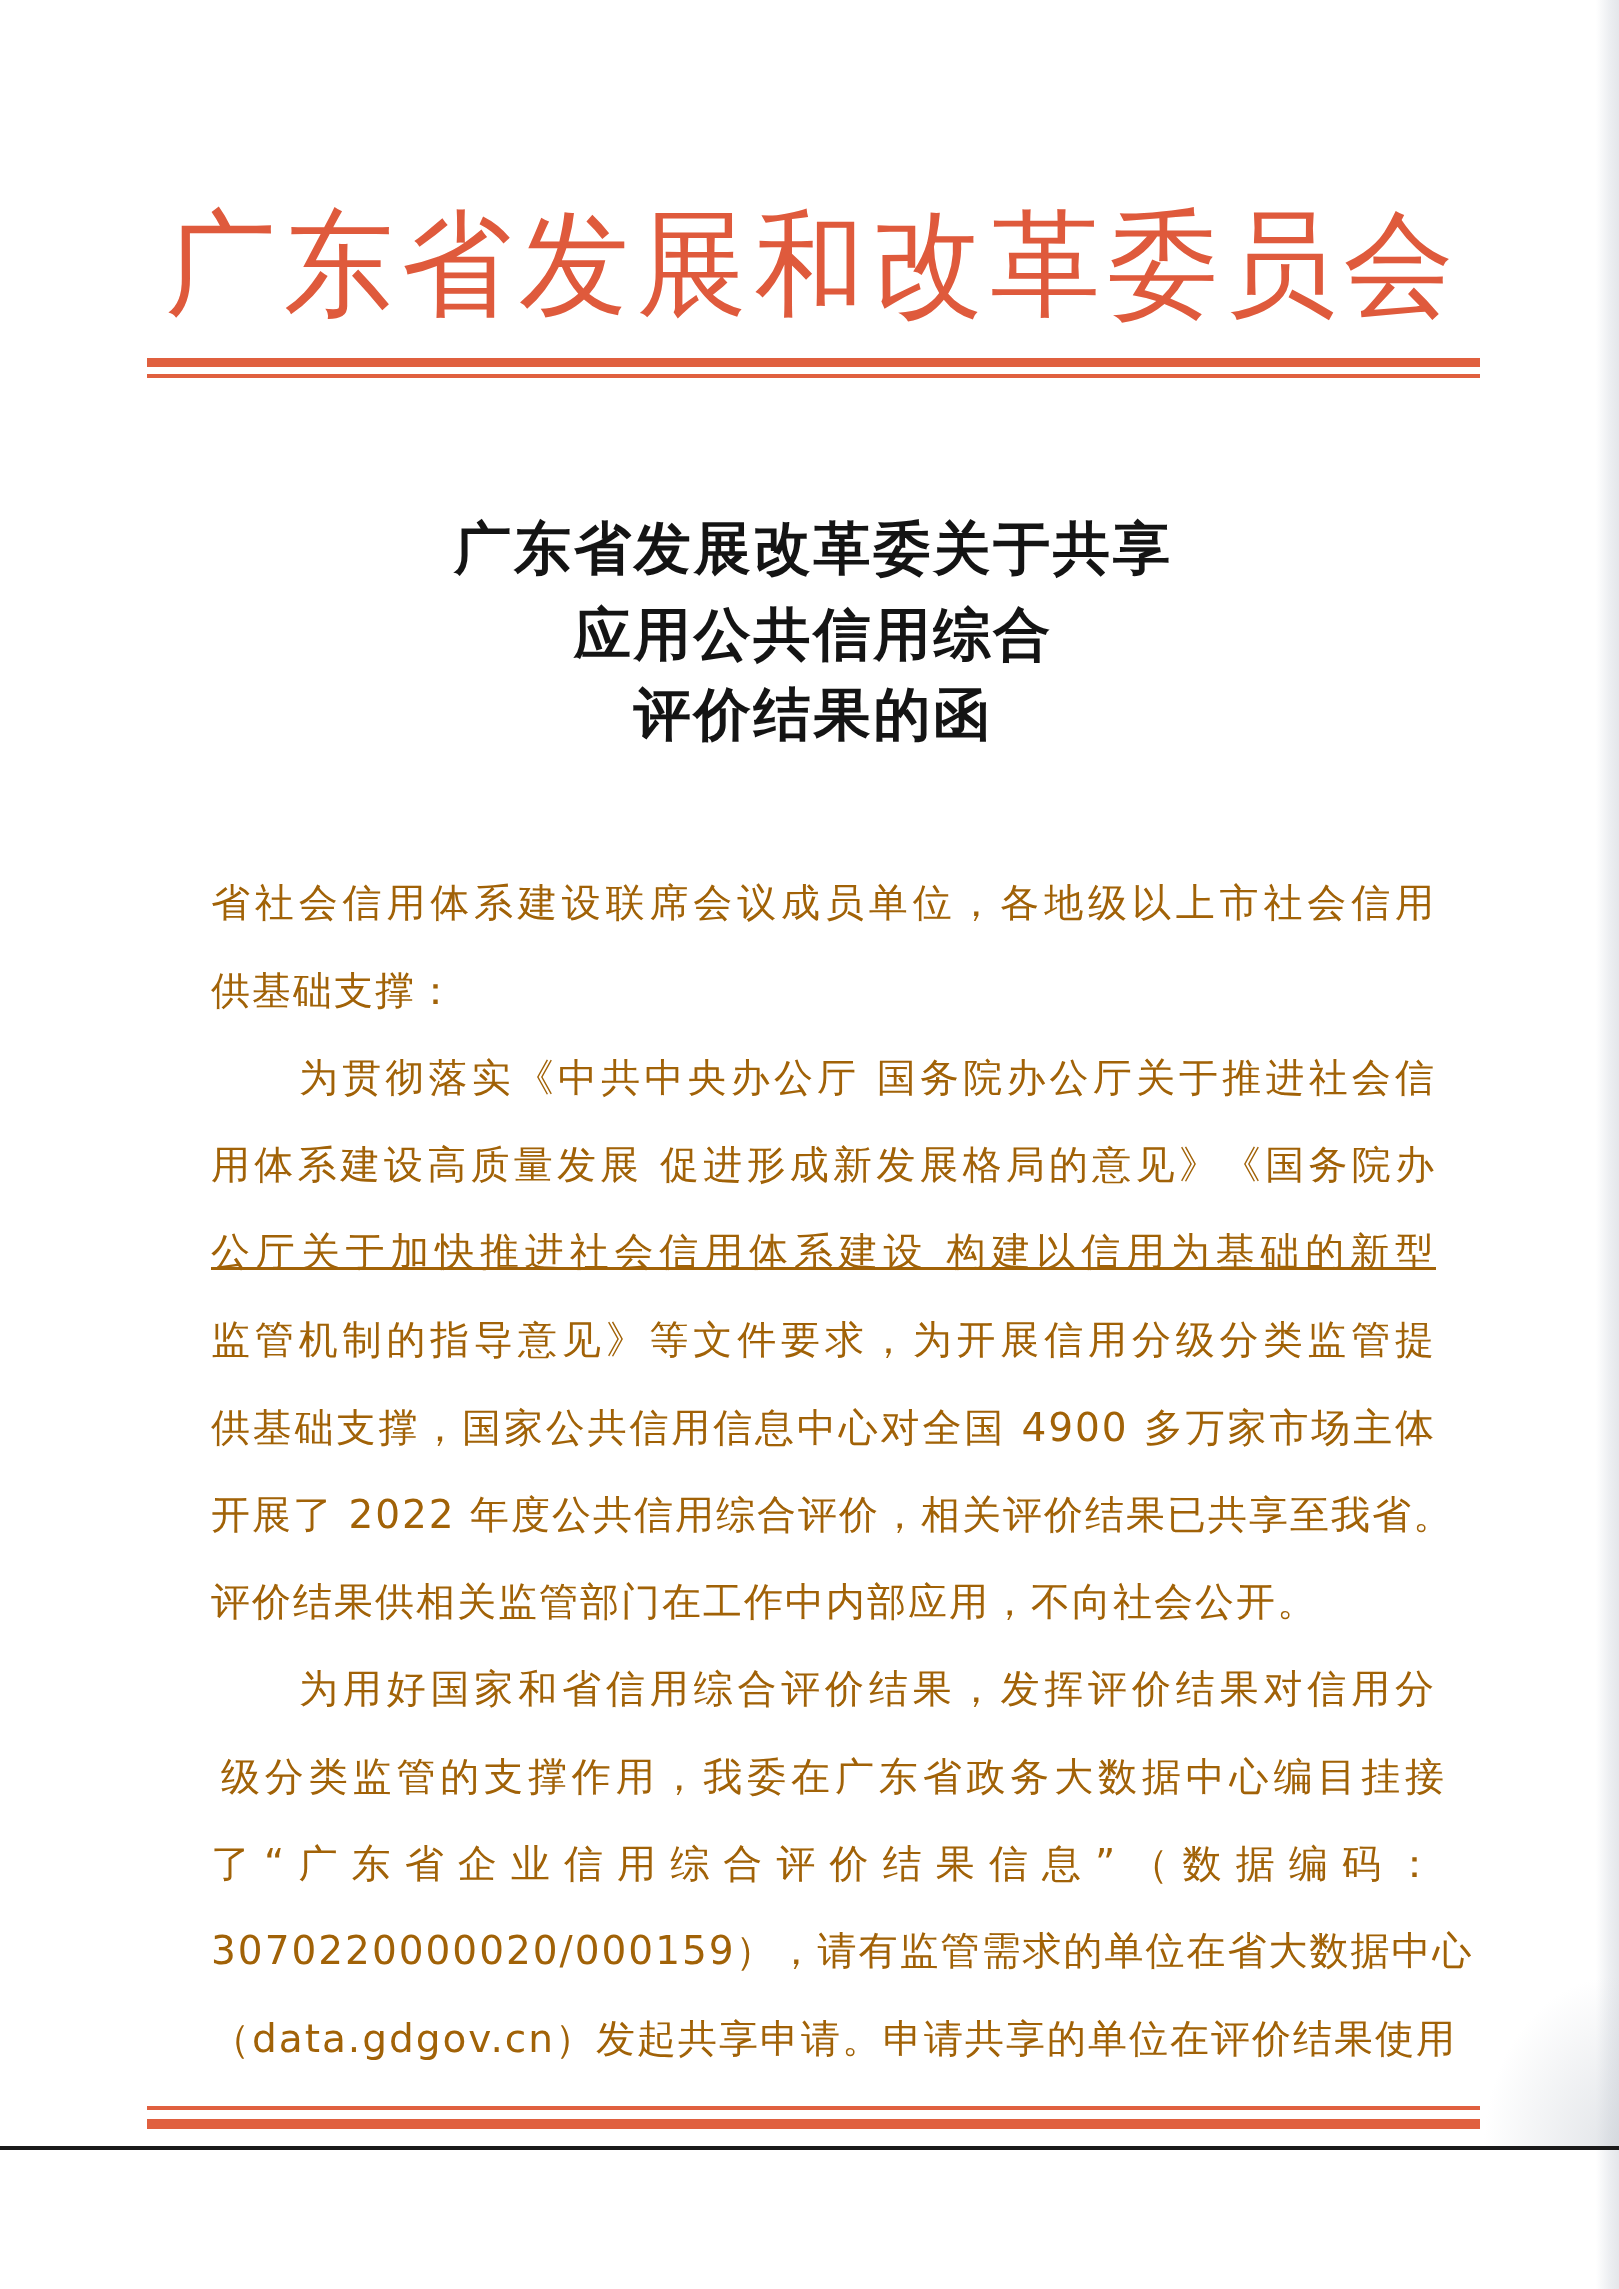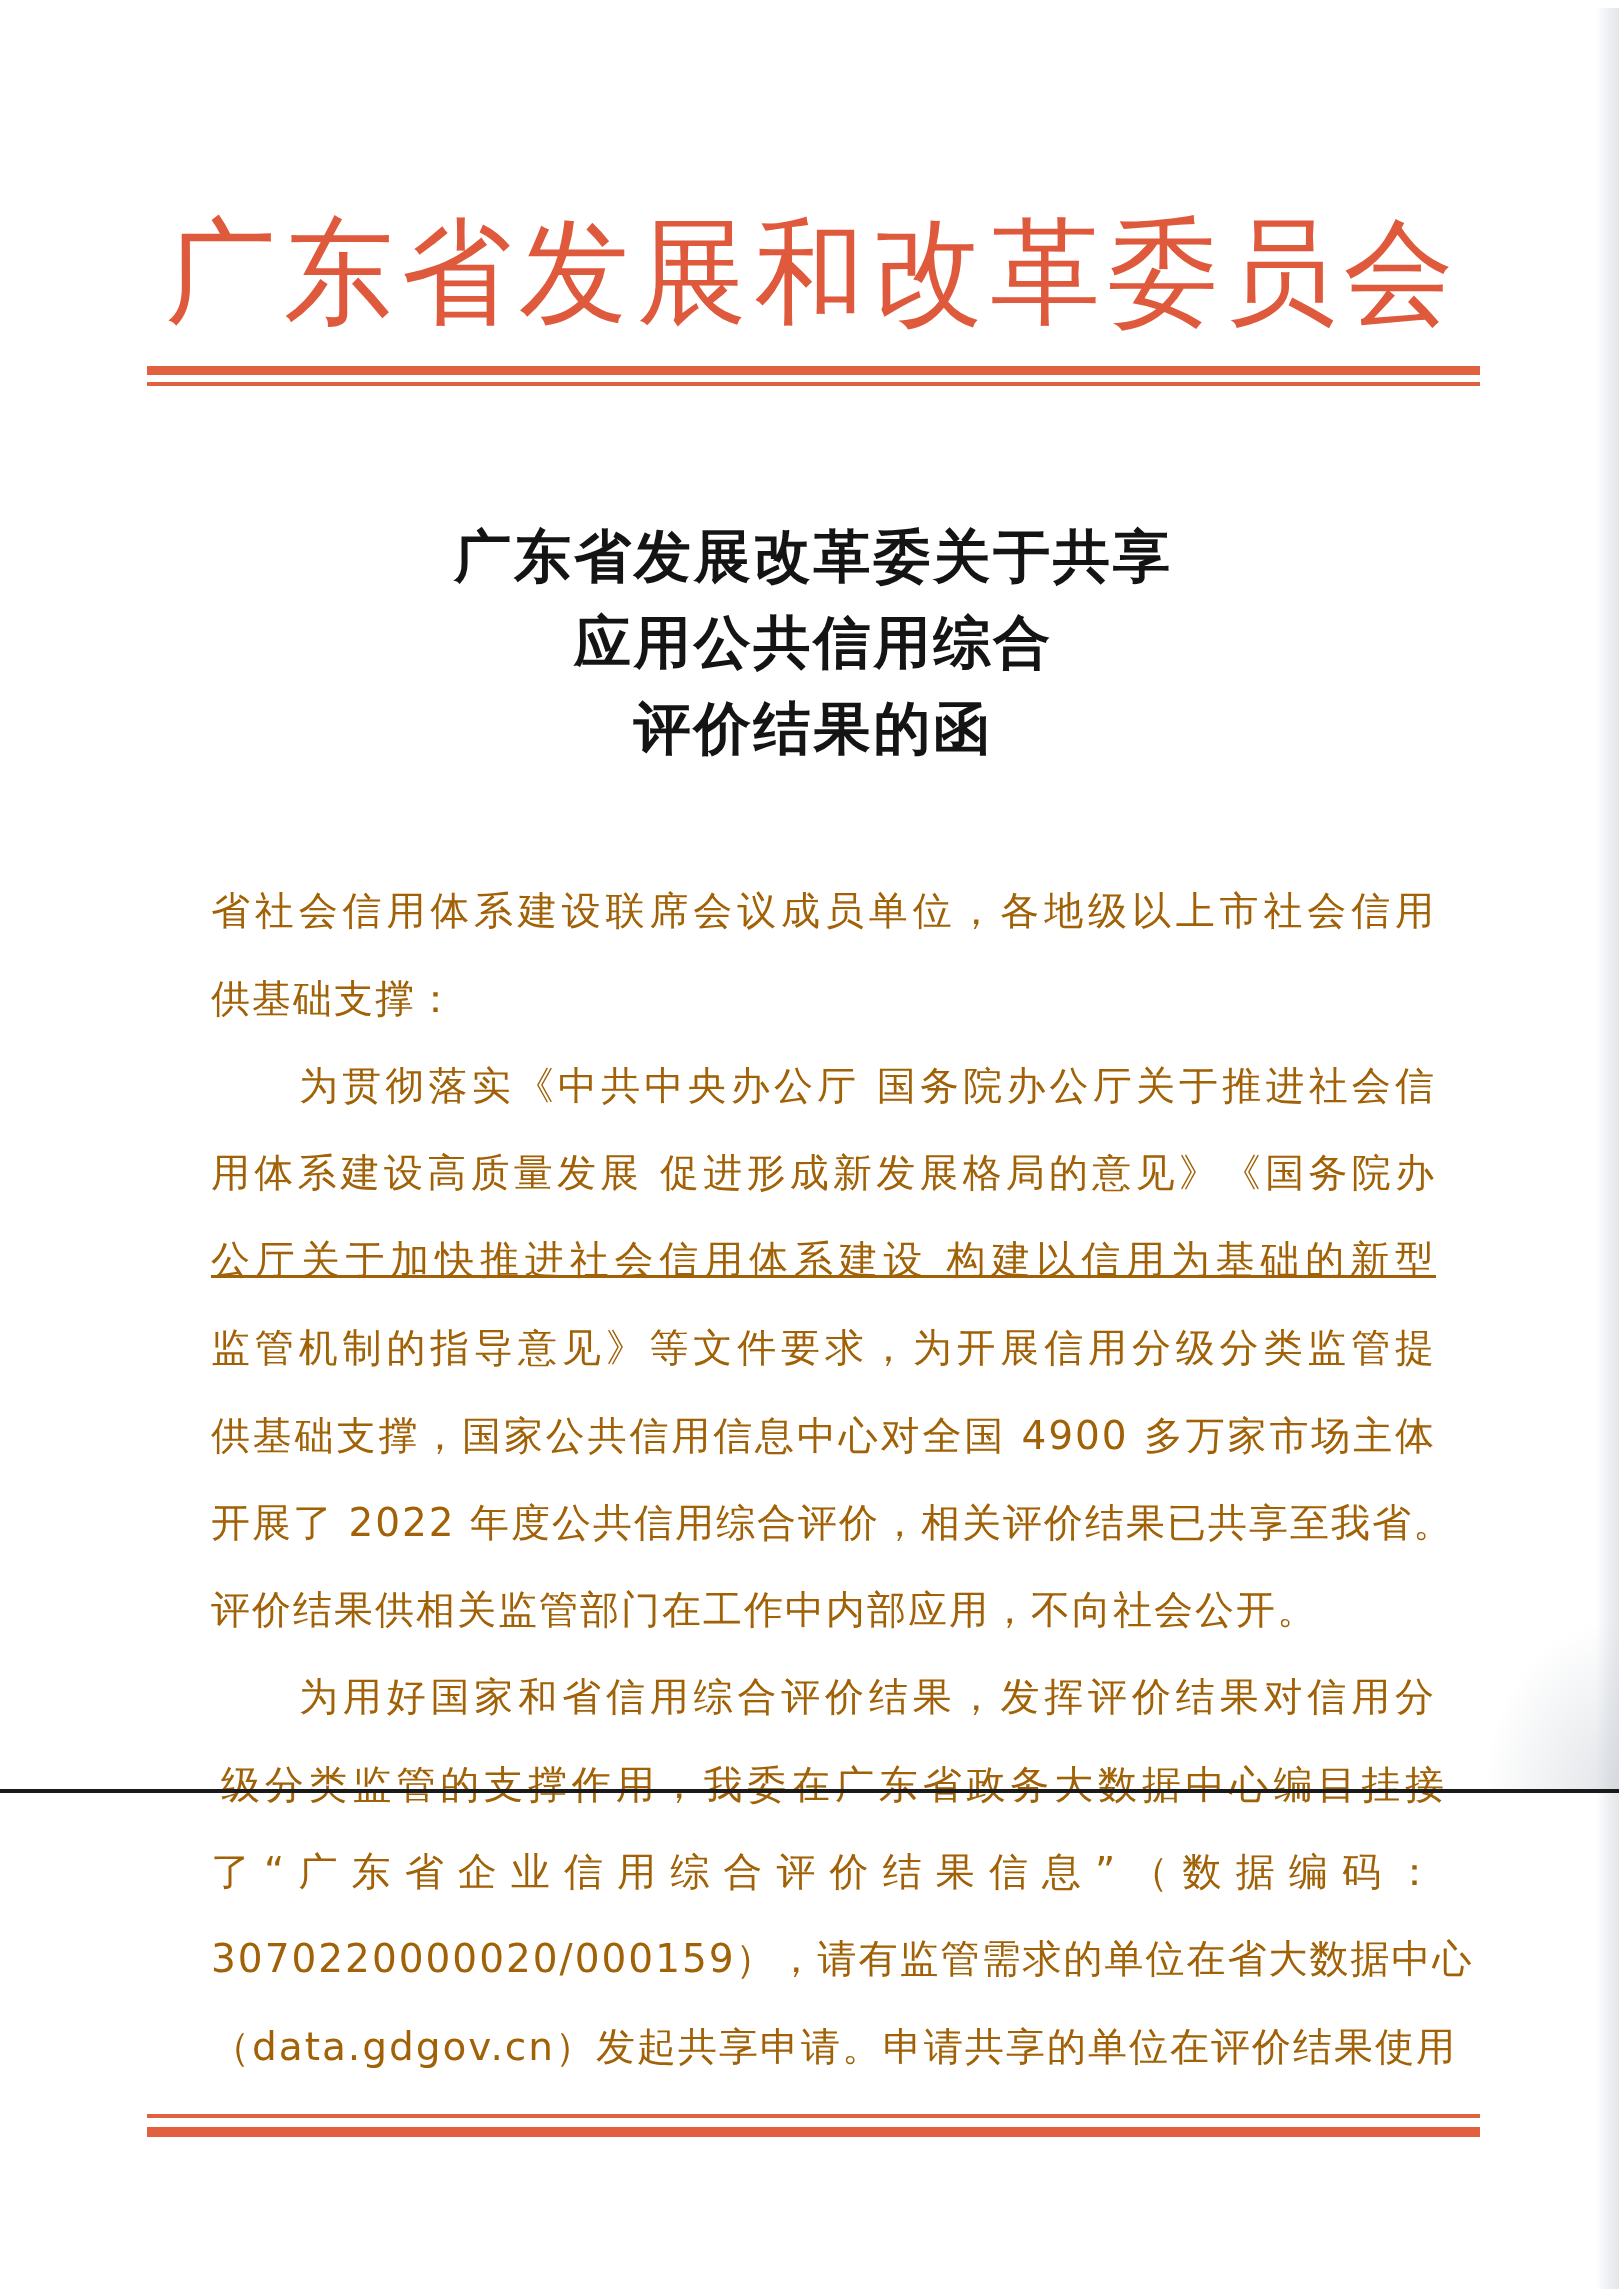--- a/index.html
+++ b/index.html
@@ -2,21 +2,21 @@
 <html><head>
 <meta charset="utf-8">
 <style>
   html, body { margin: 0; padding: 0; }
   body {
     width: 1619px; height: 2290px; position: relative; overflow: hidden;
     background: #ffffff;
     font-family: "DejaVu Serif", "Liberation Serif", serif;
   }
   .page {
-    position: absolute; left: 0; top: 8px; width: 1619px; height: 1785px;
+    position: absolute; left: 0; top: 0; width: 1619px; height: 2150px;
     background: #ffffff;
   }
   .scan-edge-right {
     position: absolute; top: 0; right: 0; width: 23.5px; height: 2290px;
     background: linear-gradient(to right, rgba(235,237,240,0) 0%, #eceef1 60%, #e4e6ea 100%);
   }
   .scan-shadow-corner {
     position: absolute; right: 0; bottom: 0; width: 137px; height: 176px;
     background: radial-gradient(ellipse at 100% 100%, rgba(200,205,212,0.55) 0%, rgba(255,255,255,0) 70%);
   }
@@ -57,21 +57,21 @@
 <div class="page">
 
   <div class="masthead">广东省发展和改革委员会</div>
 
   <div class="rule thick-top"></div>
   <div class="rule thin-top"></div>
 
   <div>
     <div class="title-line" style="top:516px;">广东省发展改革委关于共享</div>
     <div class="title-line" style="top:602px;">应用公共信用综合</div>
-    <div class="title-line" style="top:688px;">评价结果的函</div>
+    <div class="title-line" style="top:688px;font-family:Liberation Mono, monospace;">评价结果的函</div>
   </div>
 
   <div>
     <div class="body-line" style="top:873px;">省社会信用体系建设联席会议成员单位，各地级以上市社会信用</div>
     <div class="body-line short" style="top:961px;">供基础支撑：</div>
   </div>
 
   <div>
     <div class="body-line indent" style="top:1048px;">为贯彻落实《中共中央办公厅 国务院办公厅关于推进社会信</div>
     <div class="body-line" style="top:1135px;">用体系建设高质量发展 促进形成新发展格局的意见》《国务院办</div>

